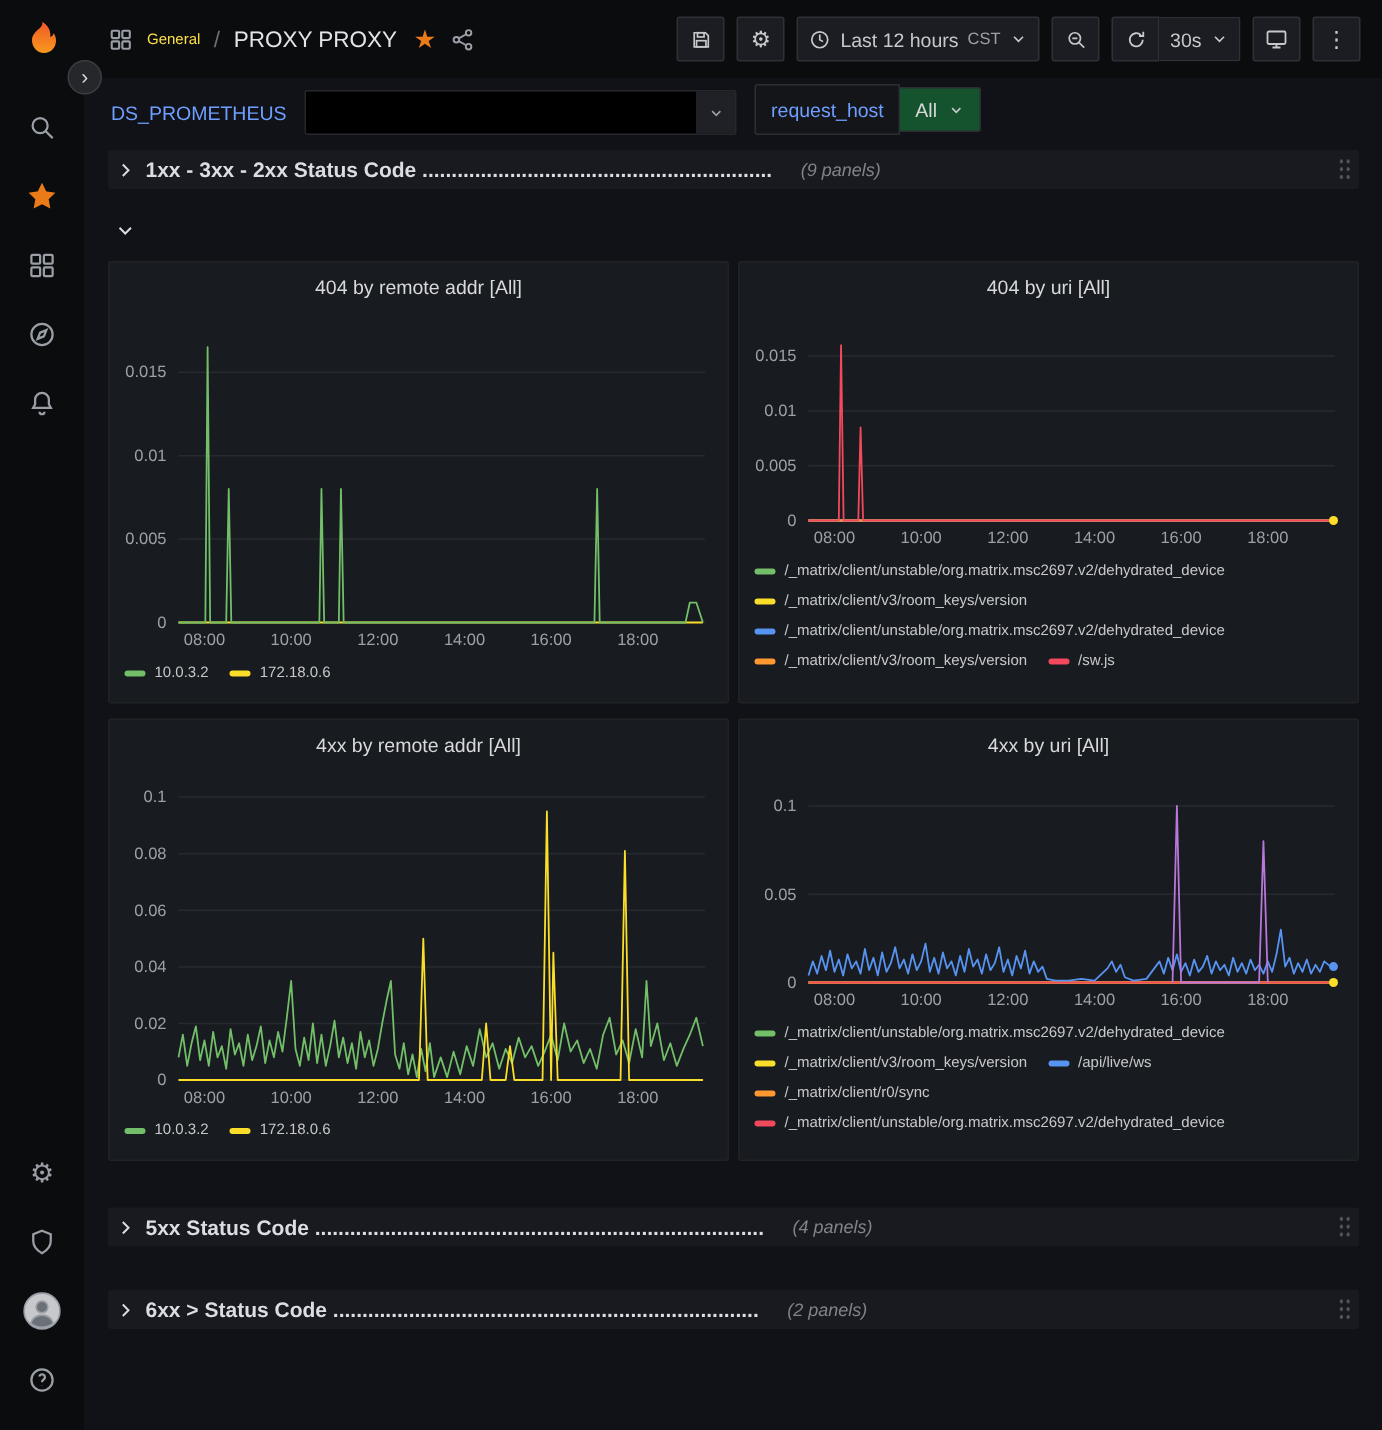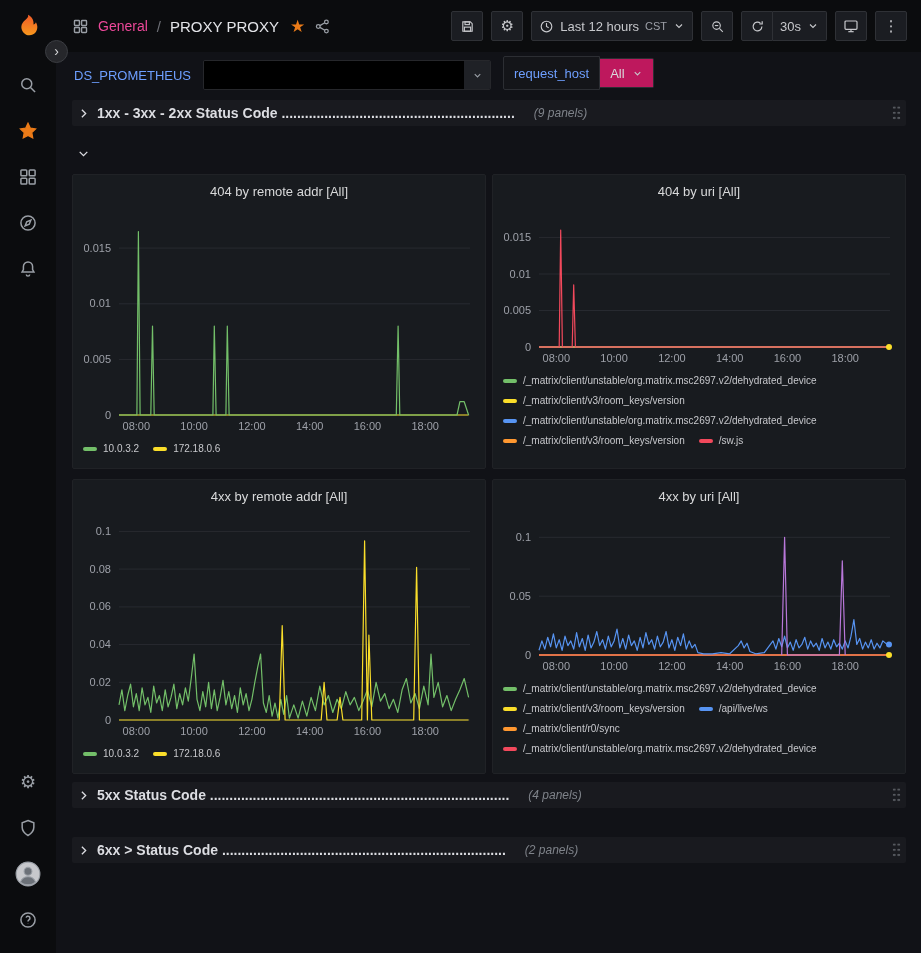--- a/index.html
+++ b/index.html
@@ -13,57 +13,57 @@
   .nav-icon { width:40px; height:40px; display:flex; align-items:center; justify-content:center; border-radius:6px; color:#9a9fa6; cursor:pointer; margin:3px 0; font-size:18px; }
   .nav-icon svg { stroke:#9a9fa6; }
   .nav-icon.active svg { stroke:#eb7b18; fill:#eb7b18; }
   .nav-bottom { margin-top:auto; display:flex; flex-direction:column; align-items:center; }
   .sidebar-expand { position:absolute; left:45px; top:40px; width:23px; height:23px; border-radius:50%; background:#26272b; border:1px solid #3b3d42; color:#d8d9da; display:flex; align-items:center; justify-content:center; font-size:14px; z-index:20; cursor:pointer; line-height:1; padding-bottom:2px;}
 
   
   .main { flex:1; display:flex; flex-direction:column; min-width:0; }
   .navbar { height:52px; background:#0b0c0e; display:flex; align-items:center; justify-content:space-between; padding:0 14px 0 16px; flex-shrink:0; }
   .nav-left { display:flex; align-items:center; gap:9px; }
-  .crumb-section { color:#ec4899; font-size:14px; cursor:pointer; }
+  .crumb-section { color:#fde047; font-size:10px; cursor:pointer; }
   .crumb-sep { color:#6e7076; font-size:15px; }
   .crumb-title { color:#e3e4e8; font-size:15px; cursor:pointer; }
   .fav-star { color:#eb7b18; font-size:17px; margin-left:2px; cursor:pointer; }
   .icon-plain { display:flex; align-items:center; color:#9a9fa6; cursor:pointer; }
   .nav-right { display:flex; align-items:center; gap:8px; }
   .tool-btn { height:30px; min-width:32px; padding:0 7px; background:#1b1d22; border:1px solid #2f3136; border-radius:2px; color:#c7c8cc; display:flex; align-items:center; justify-content:center; gap:6px; font-size:13px; cursor:pointer; }
   .tool-btn svg { stroke:#c7c8cc; }
   .btn-group { display:flex; }
   .btn-group .tool-btn:first-child { border-radius:2px 0 0 2px; }
   .btn-group .tool-btn:last-child { border-left:none; border-radius:0 2px 2px 0; }
   .tz { font-size:11px; color:#9da0a8; }
 
   
   .submenu { height:38px; display:flex; align-items:flex-end; padding:0 16px; gap:12px; flex-shrink:0; }
   .var-group { display:flex; align-items:center; }
   .var-label { color:#6e9fff; font-size:13px; height:30px; display:flex; align-items:center; padding:16px 10px; background:#141519; border:1px solid #2c2e33; border-radius:2px 0 0 2px; white-space:nowrap; }
   .ds-label { background:transparent; border:none; padding:0 12px 0 2px; }
   .ds-box { width:288px; height:30px; display:flex; border:1px solid #26272b; border-radius:2px; overflow:hidden; cursor:pointer; }
   .ds-black { flex:1; background:#000; }
   .ds-chev { width:26px; background:#1f2126; display:flex; align-items:center; justify-content:center; }
-  .var-value { height:30px; display:flex; align-items:center; gap:7px; padding:0 10px; background:#be185d; border:1px solid #2c2e33; border-left:none; border-radius:0 2px 2px 0; color:#d8d9da; font-size:13px; cursor:pointer; }
+  .var-value { height:30px; display:flex; align-items:center; gap:7px; padding:0 10px; background:#14532d; border:1px solid #2c2e33; border-left:none; border-radius:0 2px 2px 0; color:#d8d9da; font-size:13px; cursor:pointer; }
 
   
   .dashboard { flex:1; padding:8px 15px 0 16px; overflow:hidden; display:flex; flex-direction:column; }
   .row-header { height:26px; display:flex; align-items:center; gap:7px; color:#dcdde2; padding:0 5px; border-radius:2px; cursor:pointer; flex-shrink:0; }
   .row-header.collapsed { background:rgba(204,204,220,0.045); }
   .row-title { font-weight:700; font-size:14px; white-space:nowrap; overflow:hidden; }
   .row-count { font-style:italic; color:#7f838a; font-size:12px; margin-left:12px; white-space:nowrap; }
   .drag-handle { margin-left:auto; width:9px; height:16px; background-image:radial-gradient(circle,#55585e 1px,transparent 1.35px); background-size:4.5px 5.2px; cursor:grab; flex-shrink:0; }
   .chev-icon { display:flex; align-items:center; }
   .chev-icon svg { stroke:#dcdde2; }
   .mt { margin-top:2px; margin-bottom:14px; }
   .mr1 { margin-bottom:8px; }
   .mr2 { margin-bottom:29px; }
 
-  .grid { display:grid; grid-template-columns:1fr 1fr; gap:10px 6px; margin-bottom:8px; }
+  .grid { display:grid; grid-template-columns:1fr 1fr; gap:10px 6px; margin-bottom:31px; }
   .panel { background:#181b1f; border:1px solid #202226; border-radius:2px; height:295px; display:flex; flex-direction:column; overflow:hidden; }
   .panel-header { height:32px; display:flex; align-items:center; justify-content:center; cursor:pointer; flex-shrink:0; }
   .panel-header h2 { font-size:13px; font-weight:500; color:#d8d9da; }
   svg.chart { display:block; flex-shrink:0; }
   .chart .grid-line { stroke:rgba(204,204,220,0.09); stroke-width:1; }
   .chart .tick { fill:#9da0a8; font-size:11px; font-family:"Liberation Sans",sans-serif; }
   .chart .ty { text-anchor:end; }
   .chart .tx { text-anchor:middle; }
   .chart polyline { fill:none; stroke-width:1.2; stroke-linejoin:round; }
   .legend { display:flex; flex-wrap:wrap; gap:3px 14px; padding:3px 10px 0 10px; font-size:10px; color:#c7c8cc; align-content:flex-start; overflow:hidden; }

